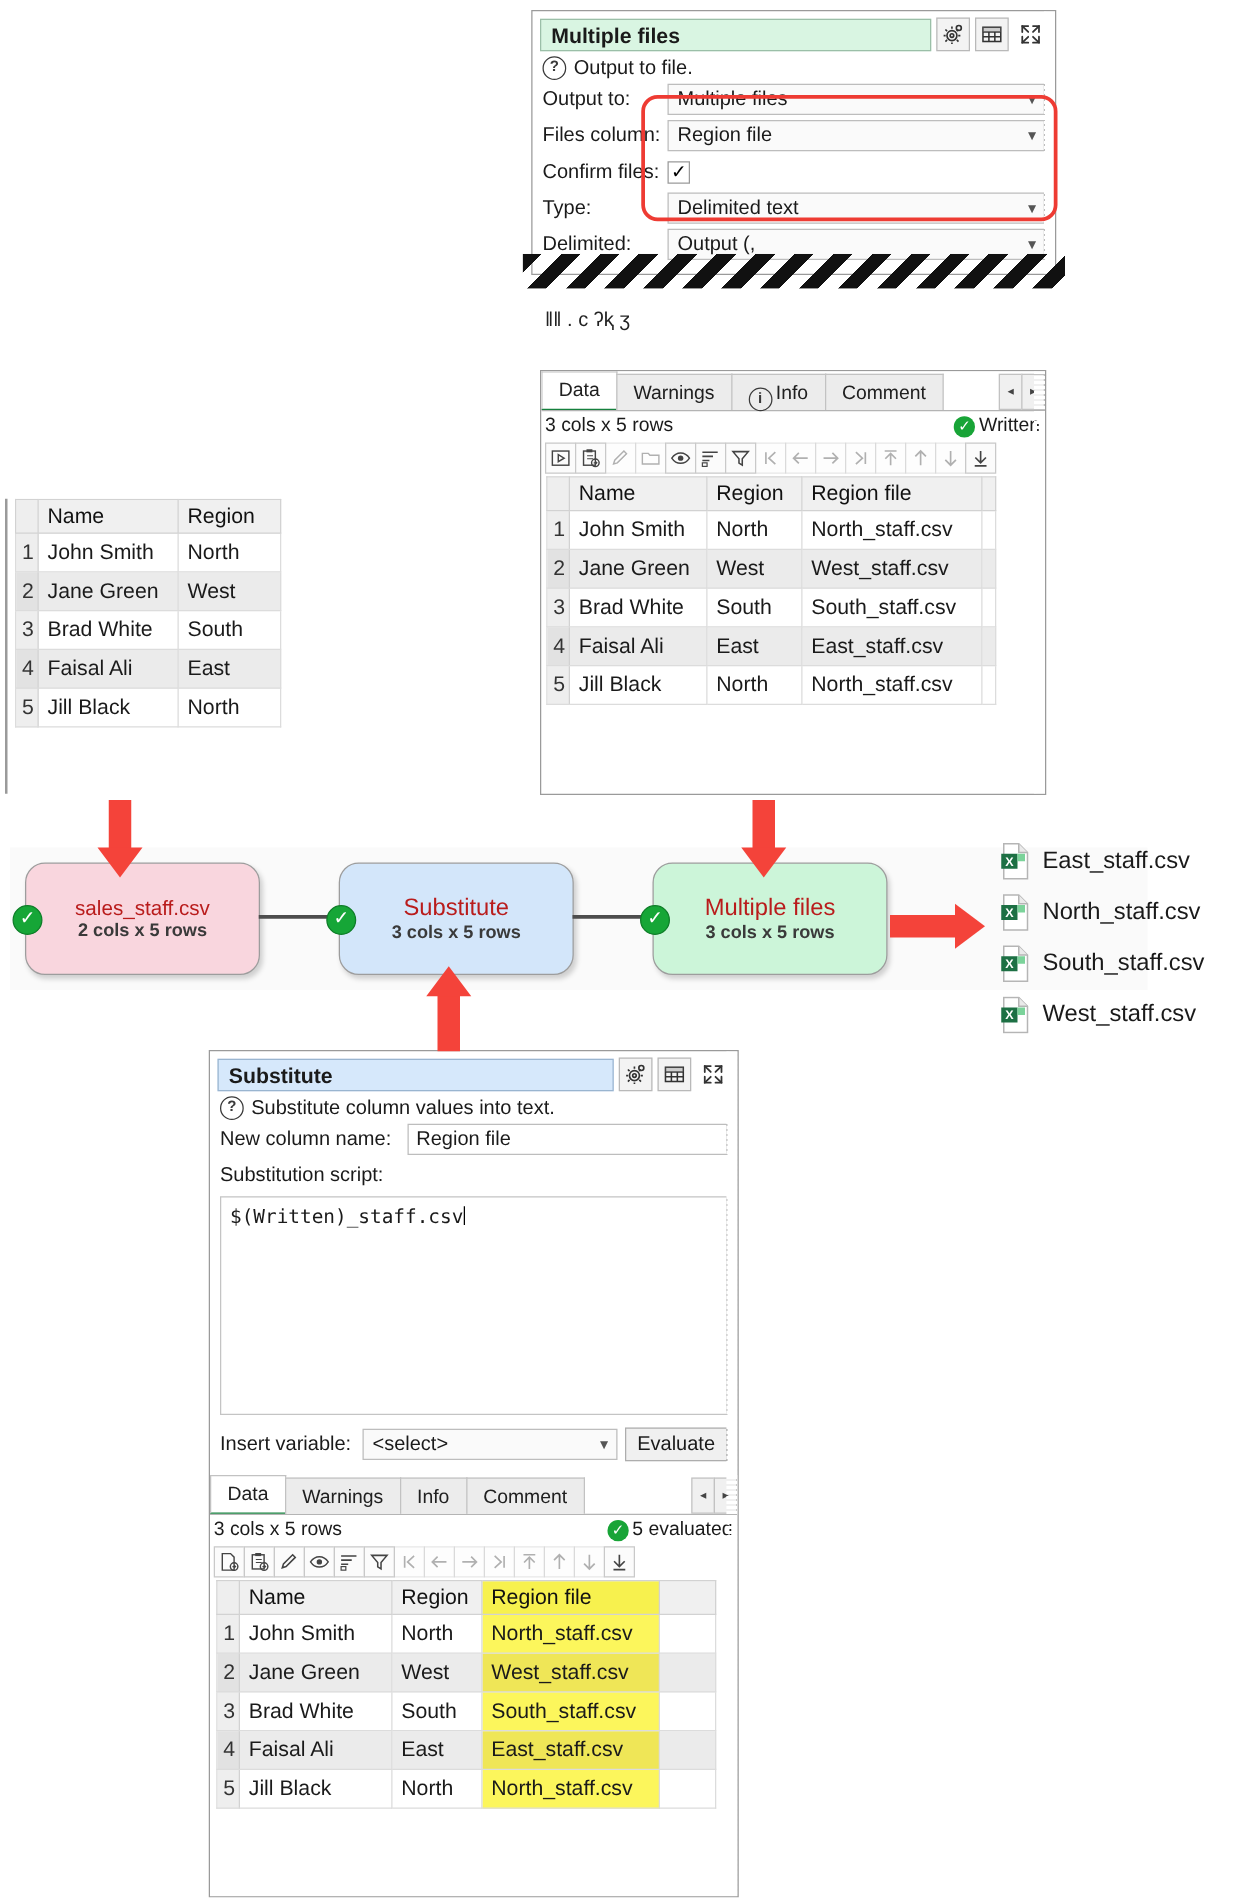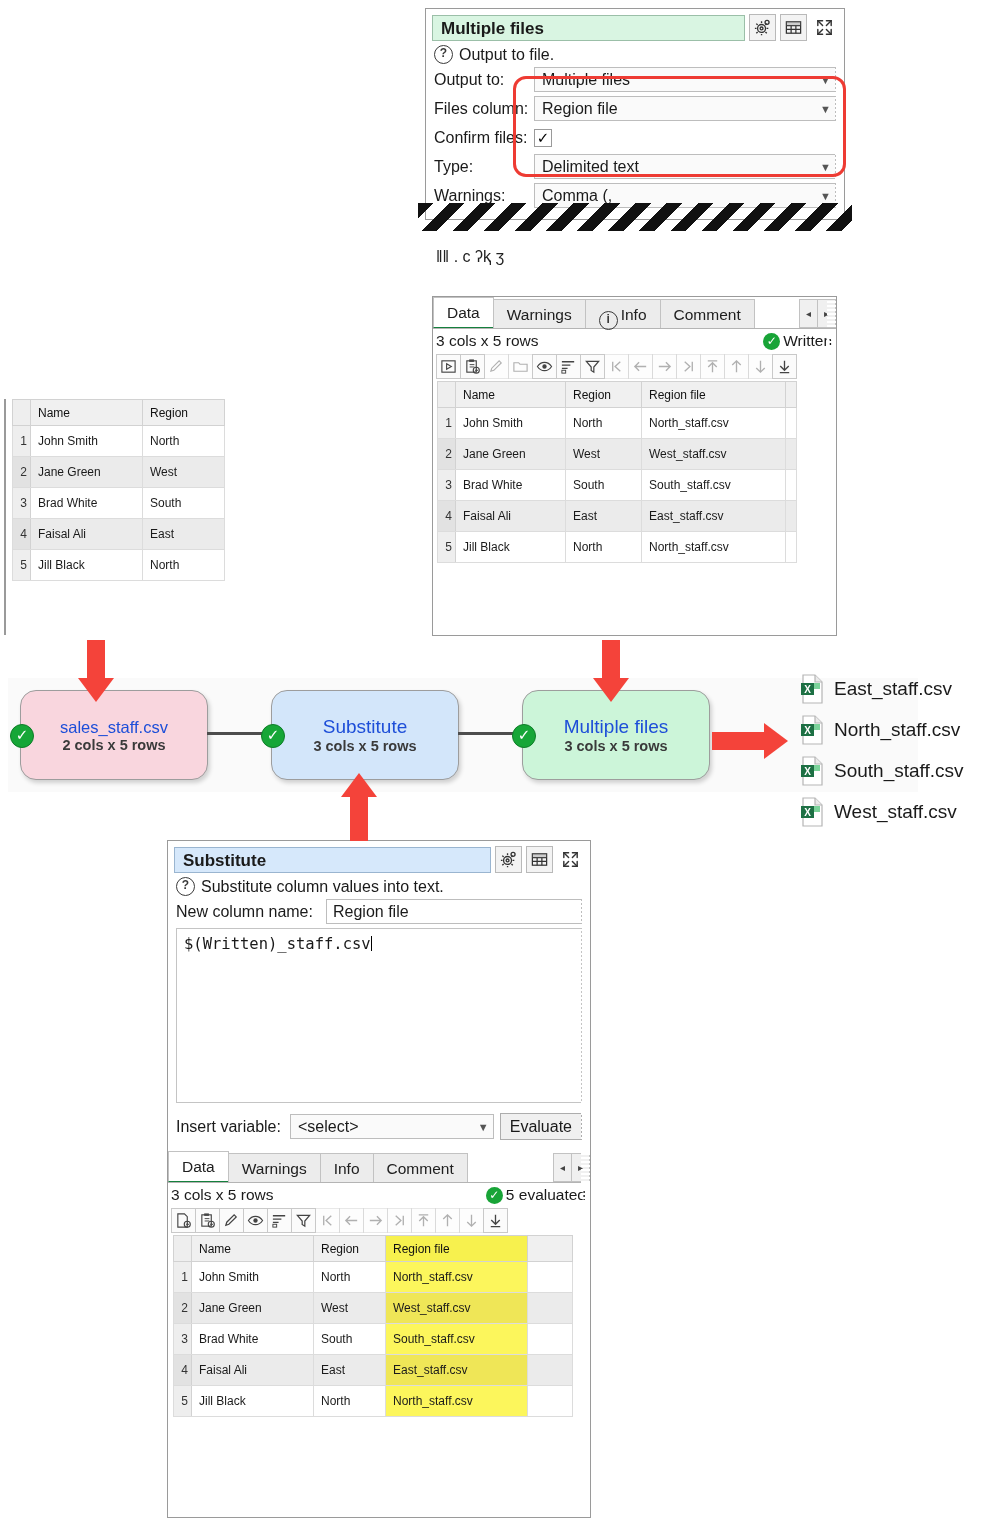--- a/index.html
+++ b/index.html
@@ -112,21 +112,21 @@
 
   .icons{display:flex;padding:1px 2px 2px 3px;gap:0;}
   .ibtn{
     width:25px;height:25px;border:1px solid #c9c9c9;background:#fbfbfb;
     display:flex;align-items:center;justify-content:center;box-sizing:border-box;
     margin-right:-1px;
   }
   .ibtn.dim{opacity:.42;}
 
   
-  table.grid{border-collapse:collapse;font-size:12px;table-layout:fixed;}
+  table.grid{border-collapse:collapse;font-size:17px;table-layout:fixed;}
   table.grid th{
     background:#f0f0f0;border:1px solid #d2d2d2;font-weight:normal;
     text-align:left;padding:3px 7px;height:26px;box-sizing:border-box;color:#111;
   }
   table.grid td{
     border:1px solid #dcdcdc;padding:3px 7px;height:31px;box-sizing:border-box;
     background:#ffffff;
   }
   table.grid tr.alt td{background:#ebebeb;}
   table.grid td.rownum,table.grid th.rownum{
@@ -142,21 +142,21 @@
 
   
   .canvas{
     position:absolute;background:#fafafa;
   }
   .node{
     position:absolute;border-radius:16px;border:1px solid #9d9d9d;
     box-shadow:2px 3px 4px rgba(0,0,0,.17);
     display:flex;flex-direction:column;align-items:center;justify-content:center;
   }
-  .node .nlabel{font-size:19px;color:#1d4ed8;}
+  .node .nlabel{font-size:19px;color:#b91c1c;}
   .node .nsub{font-size:14.5px;color:#3a3a3a;font-weight:bold;}
   .node.pink{background:#f9d6de;}
   .node.blue{background:#d3e6fa;}
   .node.green{background:#ccf5d9;}
   .node-tick{
     position:absolute;left:-11px;top:50%;margin-top:-11px;
     width:22px;height:22px;border-radius:50%;background:#16a637;border:1px solid #0e7d28;
     color:#fff;font-size:15px;font-weight:bold;line-height:20px;text-align:center;
   }
   .connector{position:absolute;height:3px;background:#4d4d4d;}
@@ -272,23 +272,23 @@
 
     <div class="frow">
       <span class="flabel" style="width:100px">Type:</span>
       <span class="combo">
         <span>Delimited text</span>
         <span class="caret">▼</span>
       </span>
     </div>
 
     <div class="frow">
-      <span class="flabel" style="width:100px">Warnings:</span>
+      <span class="flabel" style="width:100px">Delimited:</span>
       <span class="combo">
-        <span>Comma (,</span>
+        <span>Output (,</span>
         <span class="caret">▼</span>
       </span>
     </div>
 
     <div class="ragged-right"></div>
   </div>
 </div>
 <div class="abs torn-bottom" style="left:418px;top:203px;width:434px;height:28px;"></div>
 
 <div class="red-annot" style="left:513px;top:76px;width:327px;height:95px;"></div>
@@ -624,20 +624,23 @@
     <div class="help-row">
       <span class="qmark">?</span>
       <span>Substitute column values into text.</span>
     </div>
 
     <div class="frow">
       <span class="flabel" style="width:150px">New column name:</span>
       <span class="textbox">Region file</span>
     </div>
 
+    <div class="frow">
+      <span class="flabel">Substitution script:</span>
+    </div>
 
     <div class="script-area">
       <span>$(Written)_staff.csv</span><span class="caret-bar"></span>
     </div>
 
     <div class="frow" style="margin-top:9px">
       <span class="flabel" style="width:114px">Insert variable:</span>
       <span class="combo">
         <span>&lt;select&gt;</span>
         <span class="caret">▼</span>

